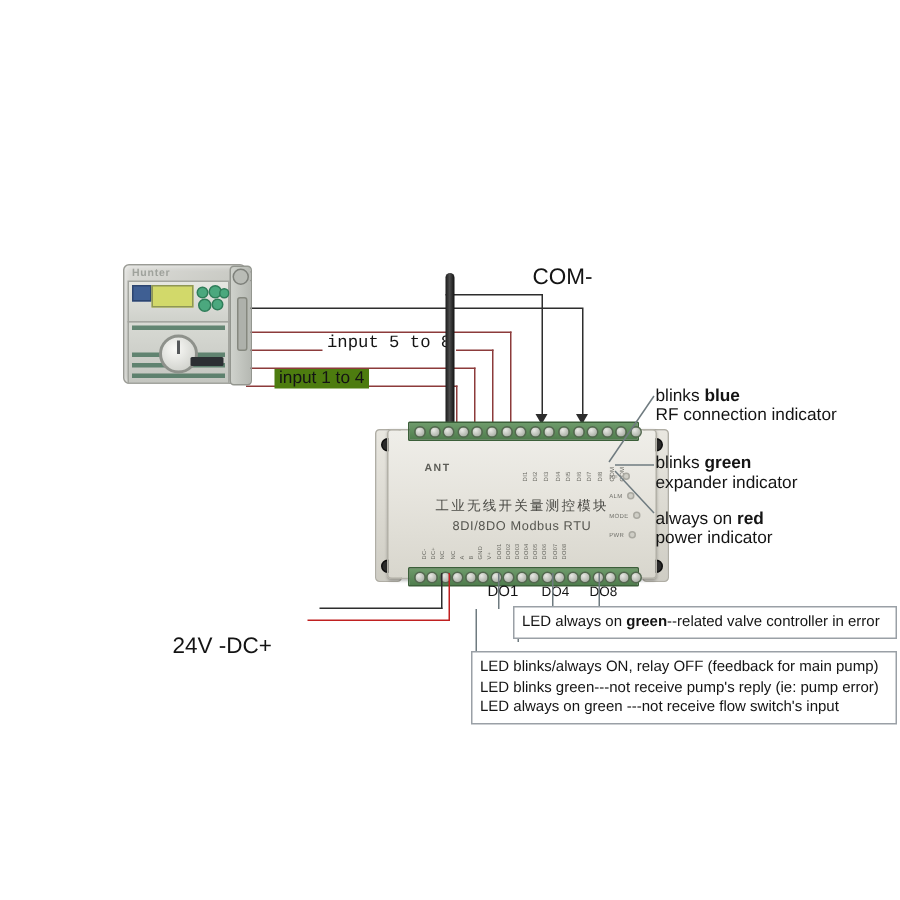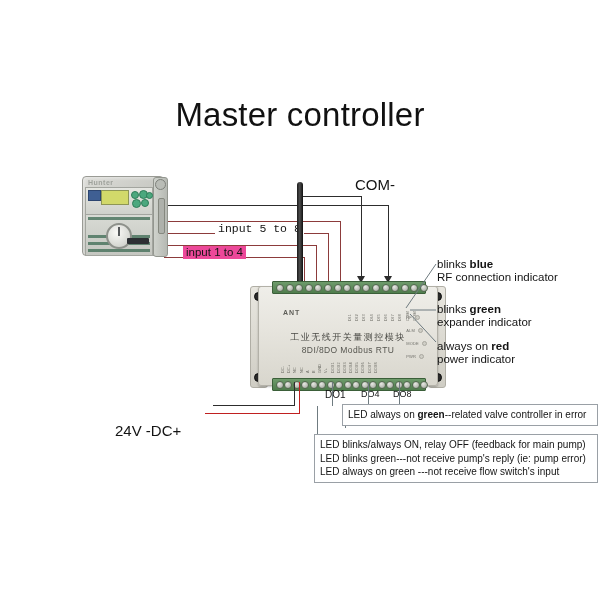--- a/index.html
+++ b/index.html
@@ -108,21 +108,20 @@
 
   
   .lead{position:absolute;background:#6f7b80;}
   .lead.v{width:1px;}
 </style>
 </head>
 <body>
 
 <div id="stage">
 
-  <div class="abs" id="title">Master controller</div>
 
   <div class="wire h blk abs" style="left:164px;top:205px;width:224px;"></div>
   <div class="wire v blk abs" style="left:388px;top:205px;height:78px;"></div>
   <div class="arrow abs" style="left:384px;top:276px;"></div>
 
   <div class="wire h blk abs" style="left:297px;top:196px;width:65px;"></div>
   <div class="wire v blk abs" style="left:361px;top:196px;height:87px;"></div>
   <div class="arrow abs" style="left:357px;top:276px;"></div>
 
   <div class="wire h abs" style="left:164px;top:221px;width:177px;"></div>
@@ -135,21 +134,21 @@
   <div class="wire v abs" style="left:316px;top:245px;height:38px;"></div>
 
   <div class="wire h abs" style="left:164px;top:257px;width:141px;"></div>
   <div class="wire v abs" style="left:304px;top:257px;height:26px;"></div>
 
   <div class="abs lbl big" style="left:157px;top:176px;">C</div>
 
   <div class="abs lbl big" style="left:355px;top:176px;">COM-</div>
 
   <div class="abs lbl" style="left:215px;top:222px;background:#fff;padding:0 3px;font-family:Liberation Mono, monospace;">input 5 to 8</div>
-  <div class="abs lbl" style="left:183px;top:246px;background:#ec4899;padding:0 3px;">input 1 to 4</div>
+  <div class="abs lbl" style="left:183px;top:246px;background:#4d7c0f;padding:0 3px;">input 1 to 4</div>
 
   <div class="abs" id="hunter">
     <div class="hc-body"></div>
     <div class="hc-brand">Hunter</div>
     <div class="hc-panel">
       <div class="hc-lcd2"></div>
       <div class="hc-lcd"></div>
       <div class="hc-btn" style="left:45px;top:3px;width:6px;height:6px;"></div>
       <div class="hc-btn" style="left:53px;top:2px;width:7px;height:7px;"></div>
       <div class="hc-btn" style="left:46px;top:11px;width:7px;height:7px;"></div>

